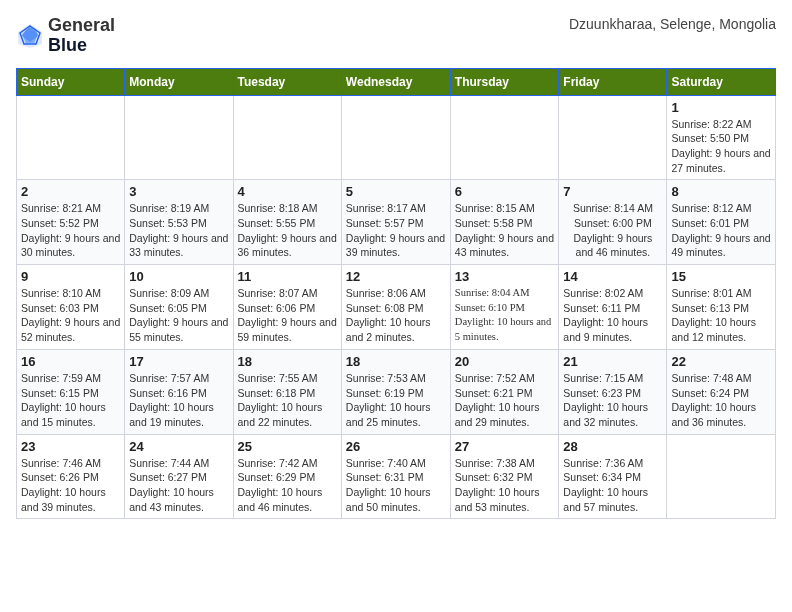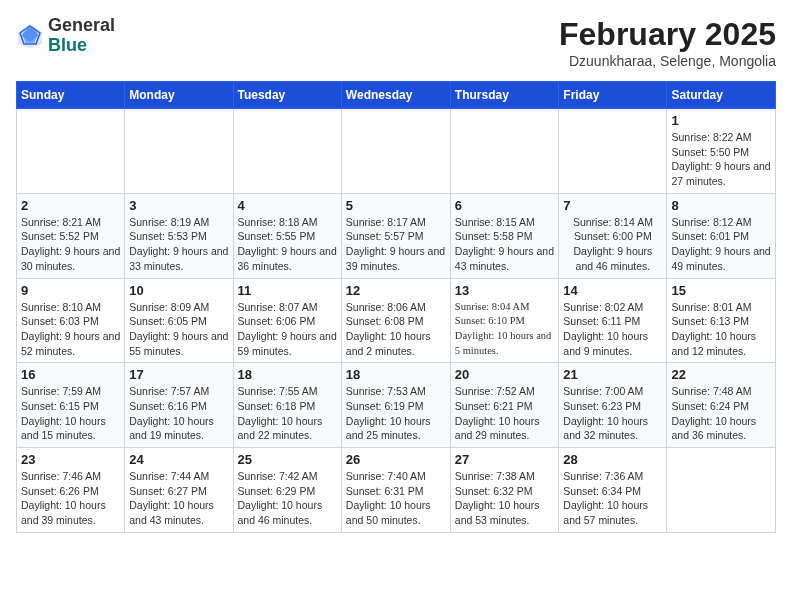--- a/index.html
+++ b/index.html
@@ -20,21 +20,21 @@
       display: flex;
       align-items: center;
       gap: 4px;
     }
     .logo-text {
       font-size: 18px;
       font-weight: bold;
       line-height: 1.1;
     }
     .logo-text .general { color: #333; }
-    .logo-text .blue { color: #0f766e; }
+    .logo-text .blue { color: #0f172a; }
     .logo-icon {
       width: 28px;
       height: 28px;
     }
     .title-block {
       text-align: right;
     }
     .month-title {
       font-size: 32px;
       font-weight: bold;
@@ -43,21 +43,21 @@
     .location {
       font-size: 14px;
       color: #444;
     }
     table {
       width: 100%;
       border-collapse: collapse;
       font-size: 11px;
     }
     thead tr th {
-      background: #1d4ed8;
+      background: #4d7c0f;
       color: #fff;
       padding: 6px 4px;
       text-align: left;
       font-size: 12px;
       font-weight: bold;
       border: 1px solid #2563eb;
     }
     tbody tr td {
       border: 1px solid #d1d5db;
       vertical-align: top;
@@ -95,21 +95,20 @@
       <polygon points="14,4 24,11 20,22 8,22 4,11" fill="none" stroke="#2563eb" stroke-width="1.5"></polygon>
       <path d="M10,8 Q14,3 20,7 L22,14 L14,20 L6,14 Z" fill="#2563eb" opacity="0.5"></path>
       <path d="M14,5 L22,12 L18,22 L10,22 L6,12 Z" fill="#3b82f6" opacity="0.6"></path>
     </svg>
     <div class="logo-text">
       <div><span class="general">General</span></div>
       <div><span class="blue">Blue</span></div>
     </div>
   </div>
   <div class="title-block">
-    <div class="month-title">February 2025</div>
     <div class="location">Dzuunkharaa, Selenge, Mongolia</div>
   </div>
 </div>
 
 <table>
   <thead>
     <tr>
     <th>Sunday</th>
         <th>Monday</th>
         <th>Tuesday</th>
@@ -248,21 +247,21 @@
 Daylight: 10 hours and 25 minutes.</div>
         </td>
         <td>
           <span class="day-num">20</span>
           <div class="day-detail" style="white-space: pre-line;">Sunrise: 7:52 AM
 Sunset: 6:21 PM
 Daylight: 10 hours and 29 minutes.</div>
         </td>
         <td>
           <span class="day-num">21</span>
-          <div class="day-detail" style="white-space: pre-line;">Sunrise: 7:00 AM
+          <div class="day-detail" style="white-space: pre-line;">Sunrise: 7:15 AM
 Sunset: 6:23 PM
 Daylight: 10 hours and 32 minutes.</div>
         </td>
         <td>
           <span class="day-num">22</span>
           <div class="day-detail" style="white-space: pre-line;">Sunrise: 7:48 AM
 Sunset: 6:24 PM
 Daylight: 10 hours and 36 minutes.</div>
         </td>
       </tr>

